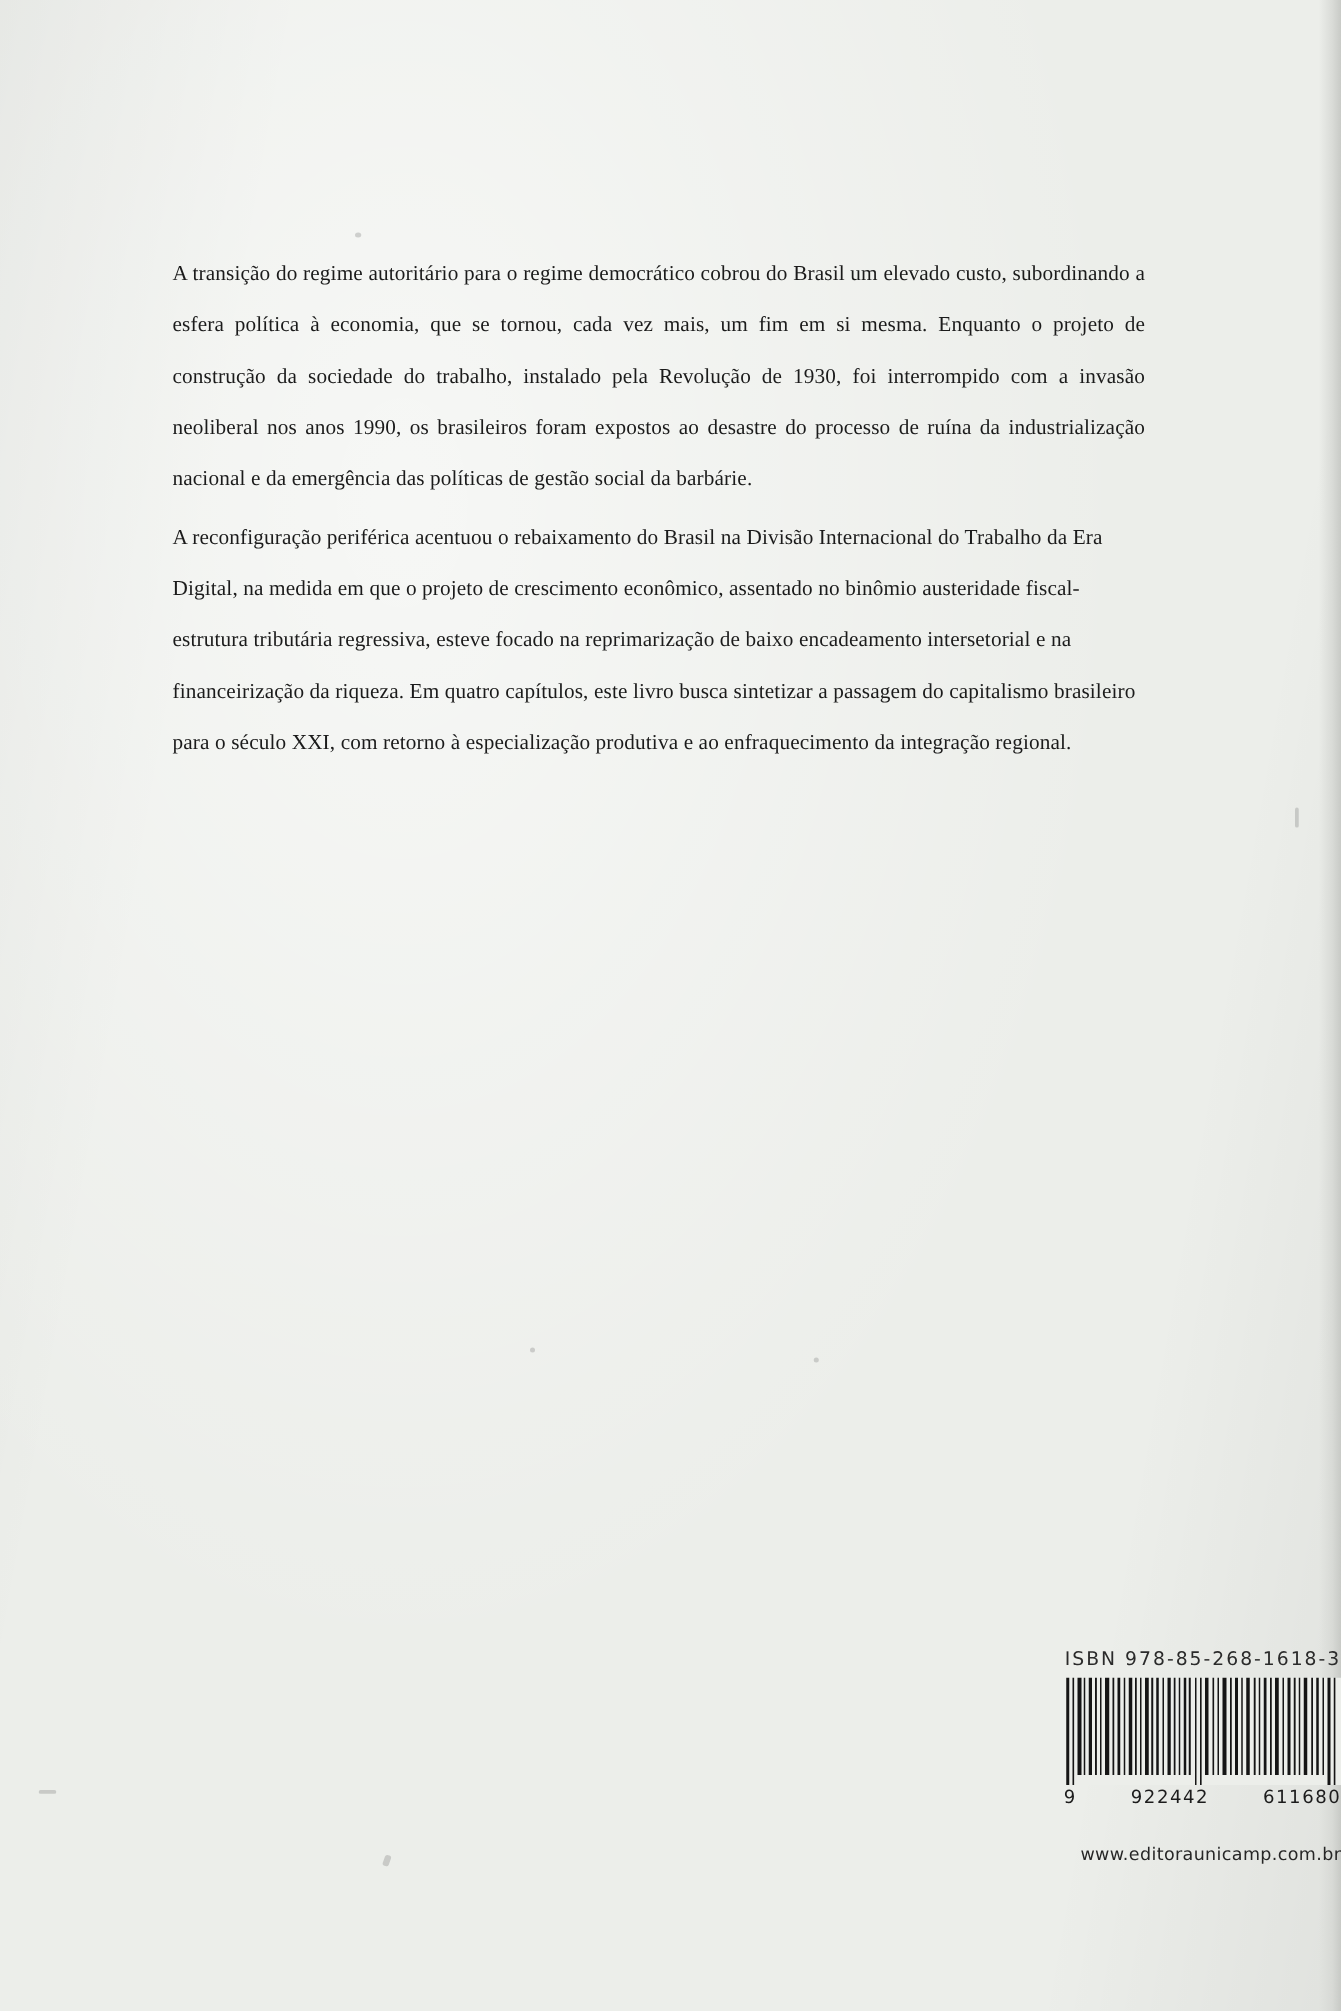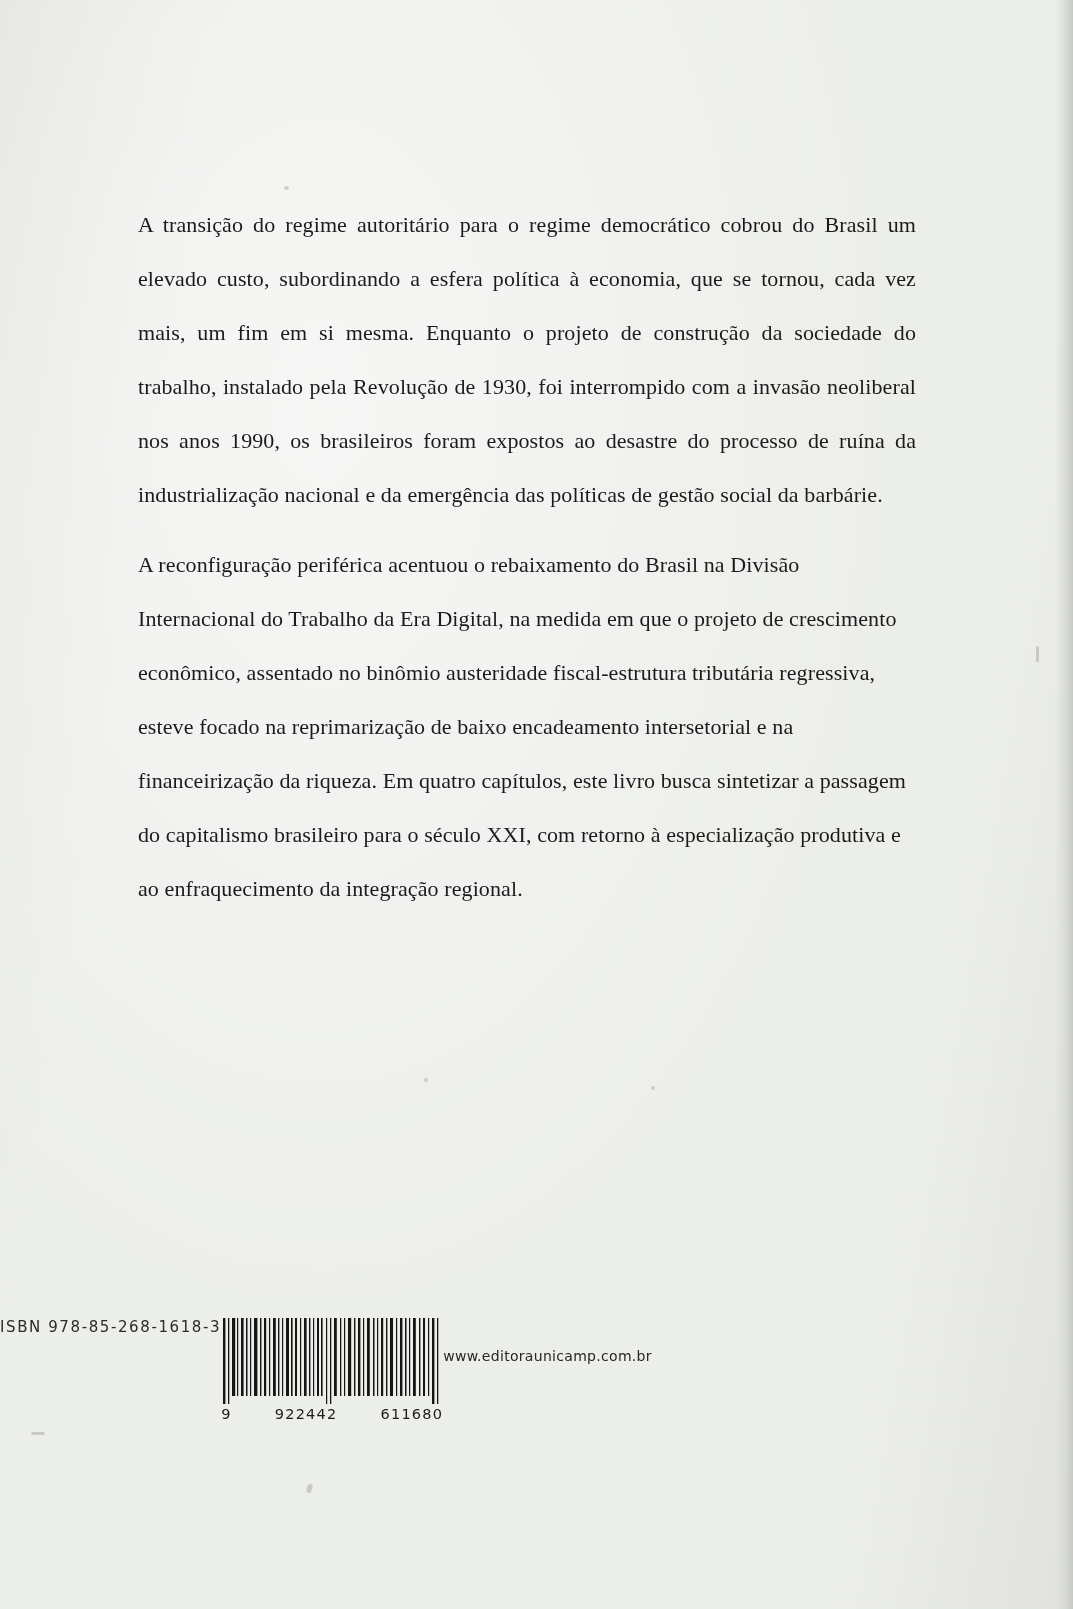--- a/index.html
+++ b/index.html
@@ -32,45 +32,45 @@
     width: 18px;
     height: 100%;
     background: linear-gradient(to right, rgba(236,238,234,0) 0%, rgba(214,216,212,0.85) 60%, rgba(198,200,196,0.95) 100%);
     pointer-events: none;
   }
   .blurb {
     position: absolute;
     left: 138px;
     top: 198px;
     width: 778px;
-    font-size: 22px;
-    line-height: 54px;
+    font-size: 17px;
+    line-height: 41px;
     text-align: justify;
     text-justify: inter-word;
     letter-spacing: 0.1px;
   }
   .blurb p {
     margin: 0;
     text-indent: 0;
   }
   .blurb p + p {
-    margin-top: 16px;
+    margin-top: 6px;
   }
   .blurb p:last-child {
     text-align: left;
   }
 
   .footer {
     position: absolute;
     left: 0;
     right: 0;
     top: 1318px;
     display: flex;
-    flex-direction: row;
-    align-items: flex-start;
+    flex-direction: column;
+    align-items: flex-end;
   }
   .isbn-text {
     font-family: "DejaVu Sans", sans-serif;
     font-size: 15px;
     letter-spacing: 1.6px;
     color: #2b2b2b;
     margin-bottom: 6px;
   }
   .barcode-wrap {
     width: 222px;

